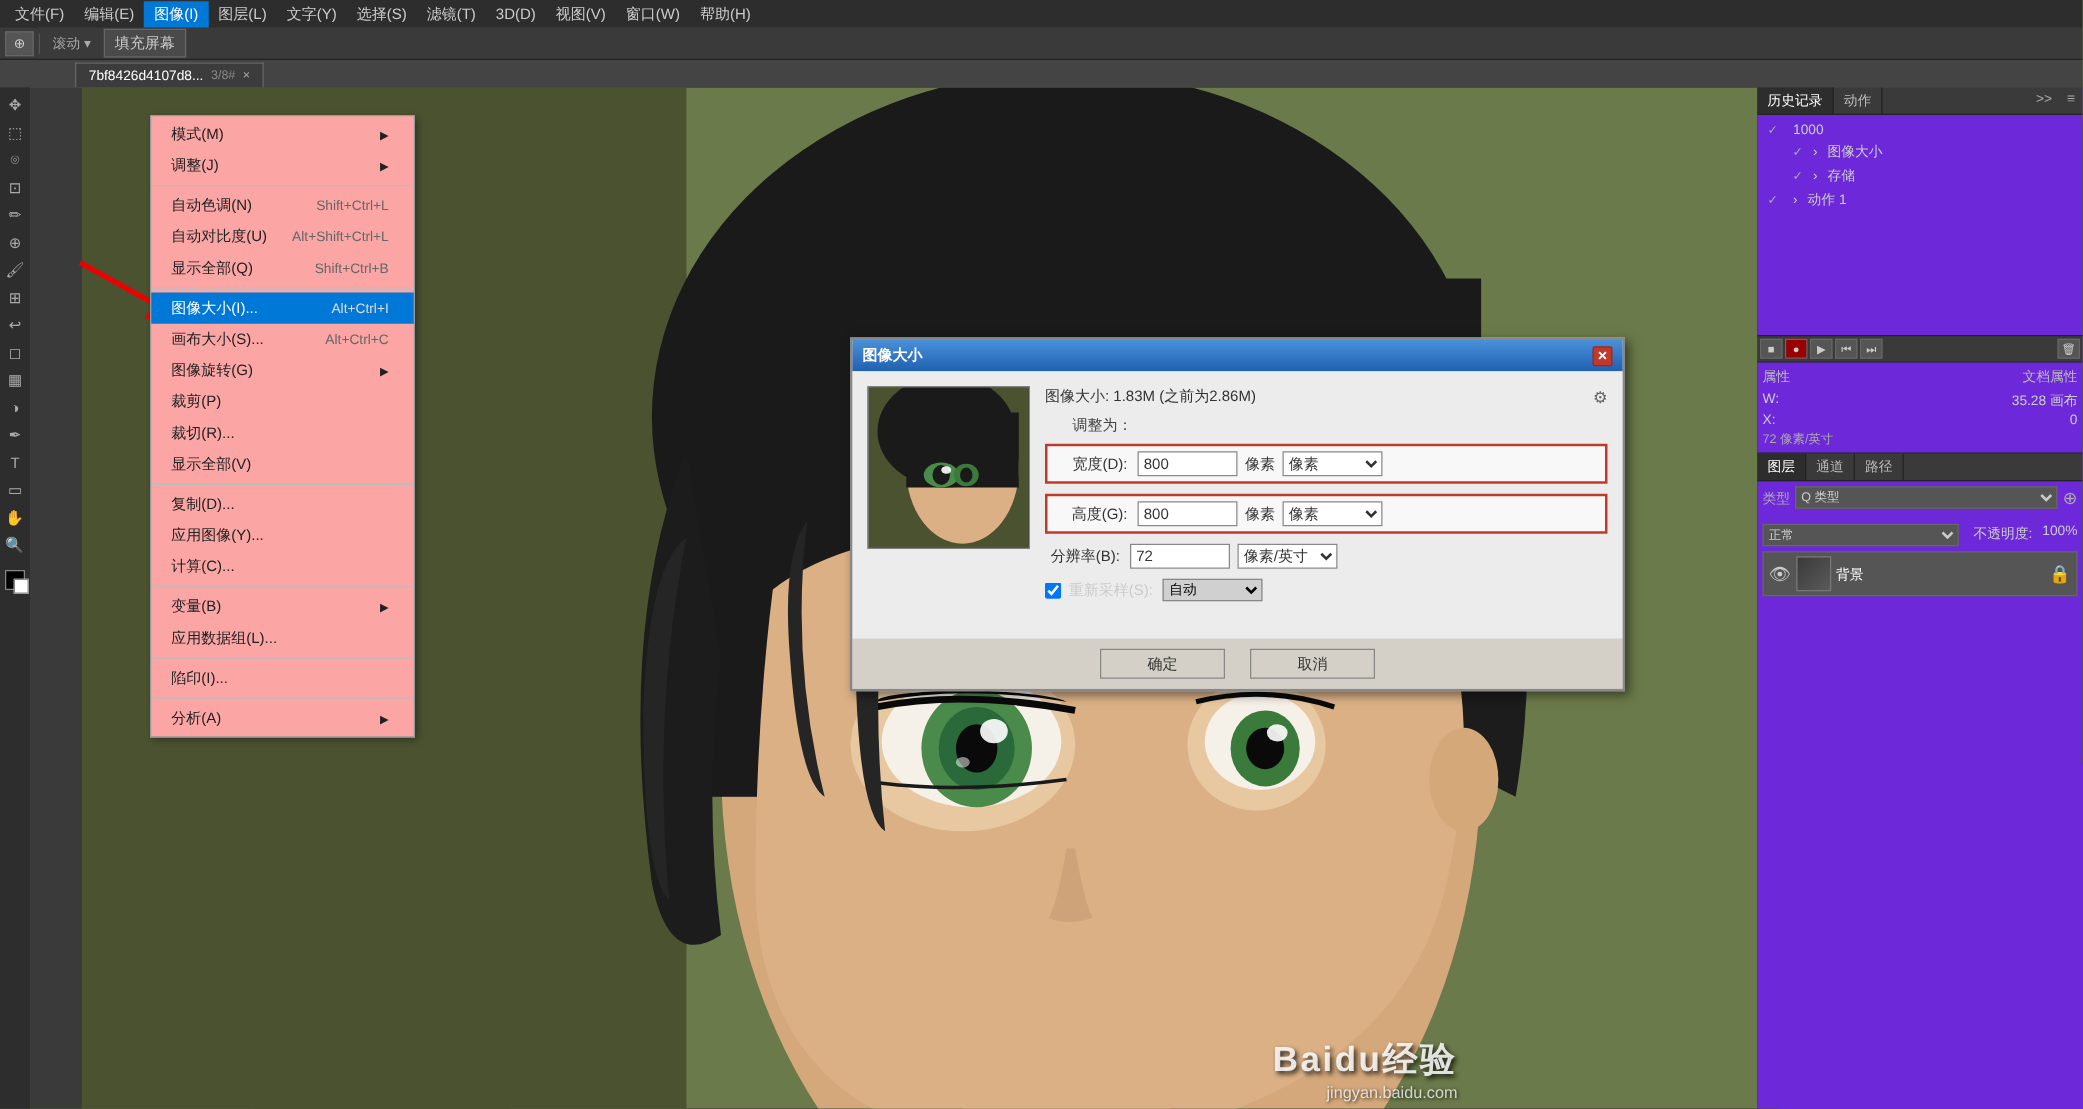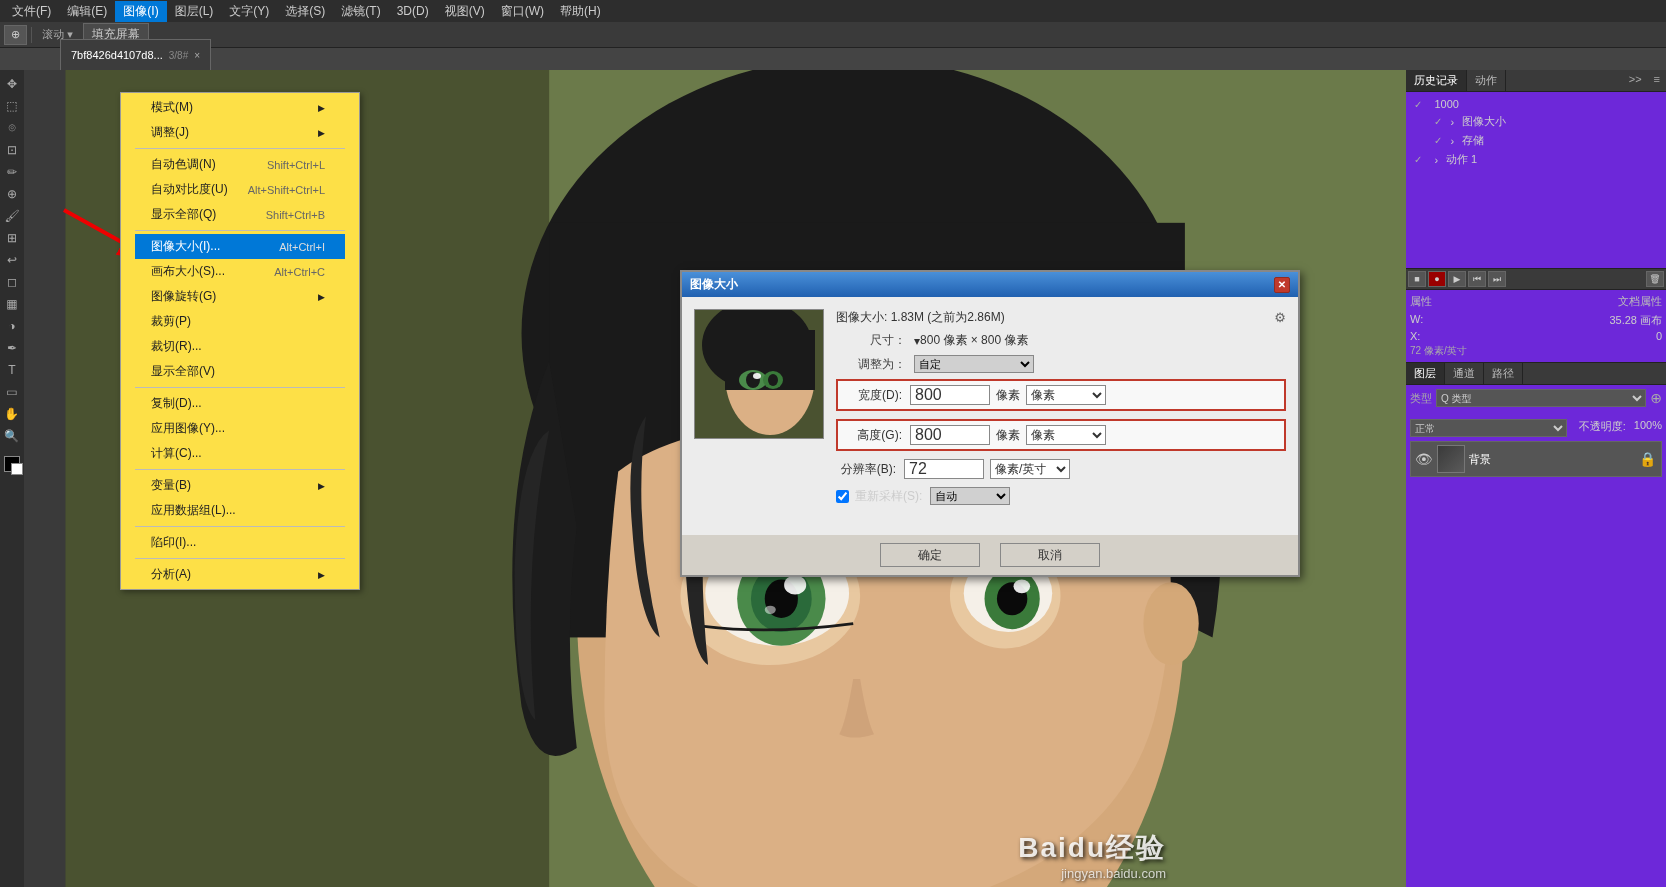--- a/index.html
+++ b/index.html
@@ -70,21 +70,21 @@
     
     .tabbar {
       width: 100%;
       height: 22px;
       background: #444;
       display: flex;
       align-items: flex-end;
       padding: 0 0 0 60px;
     }
     .tab {
-      height: 31px;
+      height: 20px;
       padding: 0 10px;
       background: #555;
       border: 1px solid #666;
       border-bottom: none;
       color: #ccc;
       font-size: 11px;
       display: flex;
       align-items: center;
       gap: 6px;
       cursor: pointer;
@@ -304,26 +304,26 @@
     .layer-name {
       font-size: 11px;
       color: #fff;
     }
 
     
     .dropdown-menu {
       position: absolute;
       top: 22px;
       left: 120px;
-      background: #fde047;
+      background: #fca5a5;
       border: 1px solid #999;
       box-shadow: 2px 2px 6px rgba(0,0,0,0.4);
       z-index: 1000;
       min-width: 200px;
-      padding: 2px 14px;
+      padding: 2px 0;
     }
     .menu-item {
       padding: 4px 20px 4px 16px;
       font-size: 12px;
       color: #222;
       display: flex;
       justify-content: space-between;
       align-items: center;
       cursor: pointer;
       white-space: nowrap;
@@ -438,21 +438,21 @@
       text-align: right;
       margin-right: 8px;
       color: #333;
       font-size: 12px;
     }
     .dialog-field-input {
       width: 80px;
       height: 20px;
       border: 1px solid #888;
       background: #fff;
-      font-size: 16px;
+      font-size: 12px;
       padding: 0 4px;
       color: #333;
     }
     .dialog-field-select {
       width: 80px;
       height: 20px;
       border: 1px solid #888;
       background: #fff;
       font-size: 12px;
       color: #333;
@@ -821,31 +821,21 @@
               <ellipse cx="78" cy="70" rx="5" ry="6" fill="#1a1a1a"></ellipse>
             </svg>
           </div>
 
           <div class="dialog-right">
             <div class="dialog-info-row">
               <span>图像大小: 1.83M (之前为2.86M)</span>
               <span style="margin-left:auto;font-size:13px;color:#666;">⚙</span>
             </div>
             <div class="dialog-info-row">
-              <span class="dialog-info-label">尺寸：</span>
-              <span>▾</span>
-              <span>800 像素 × 800 像素</span>
-            </div>
-            <div class="dialog-info-row">
               <span class="dialog-info-label">调整为：</span>
-              <span style="flex:1;">
-                <select style="width:120px;height:18px;background:#d0d0d0;border:1px solid #888;font-size:11px;">
-                  <option>自定</option>
-                </select>
-              </span>
             </div>
 
             <div class="dialog-field-row">
               <span class="dialog-field-label">宽度(D):</span>
               <input class="dialog-field-input" type="text" value="800" style="">
               <span style="margin-left:6px;color:#333;font-size:12px;">像素</span>
               <select class="dialog-field-select">
                 <option>像素</option>
                 <option>英寸</option>
                 <option>厘米</option>

